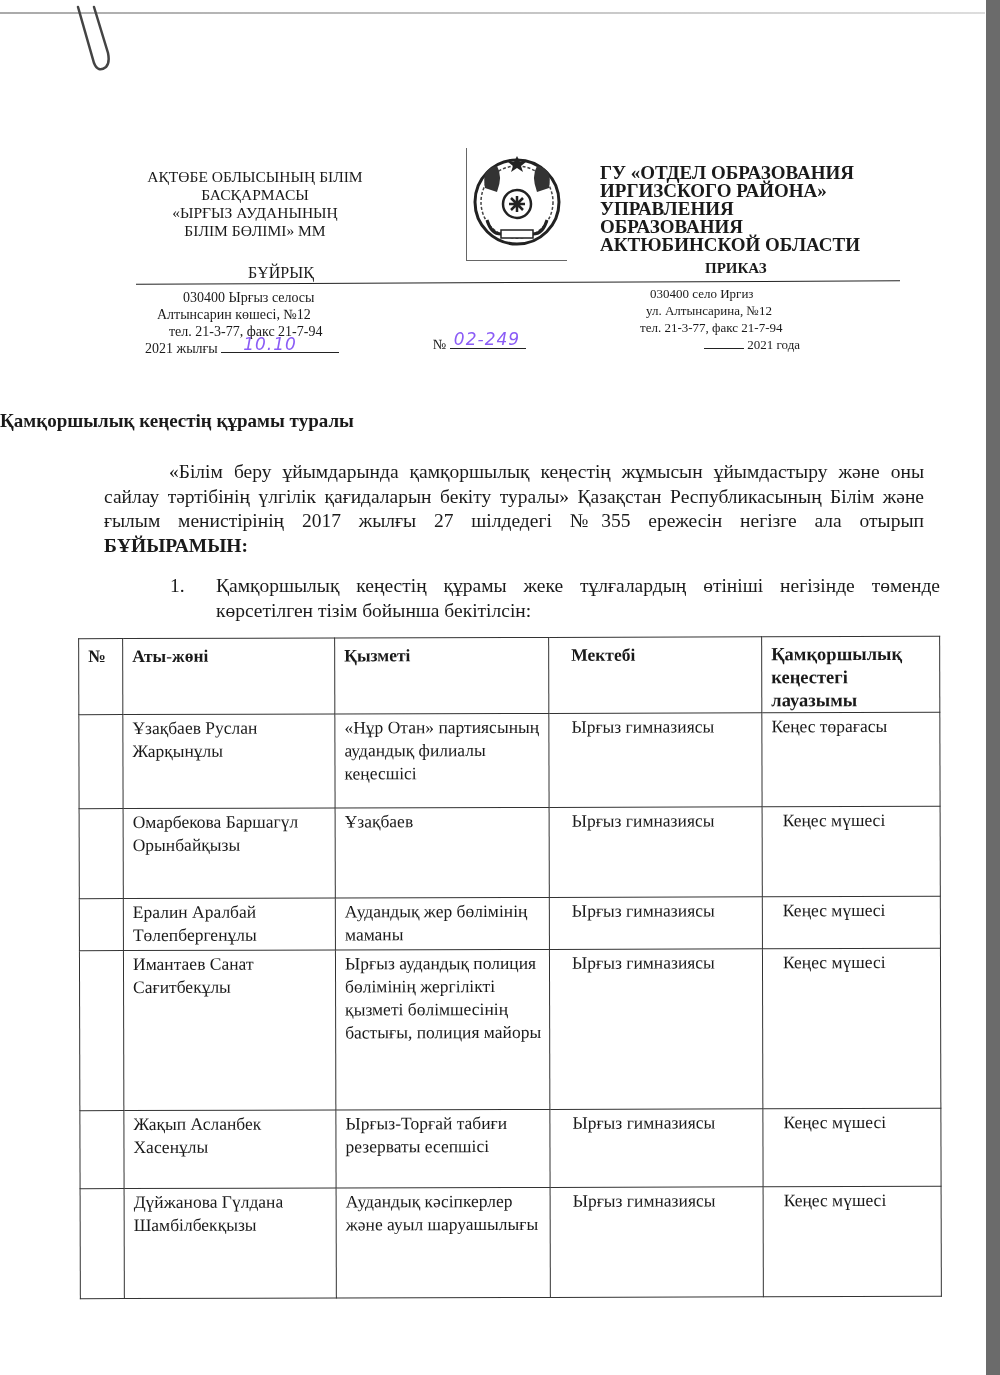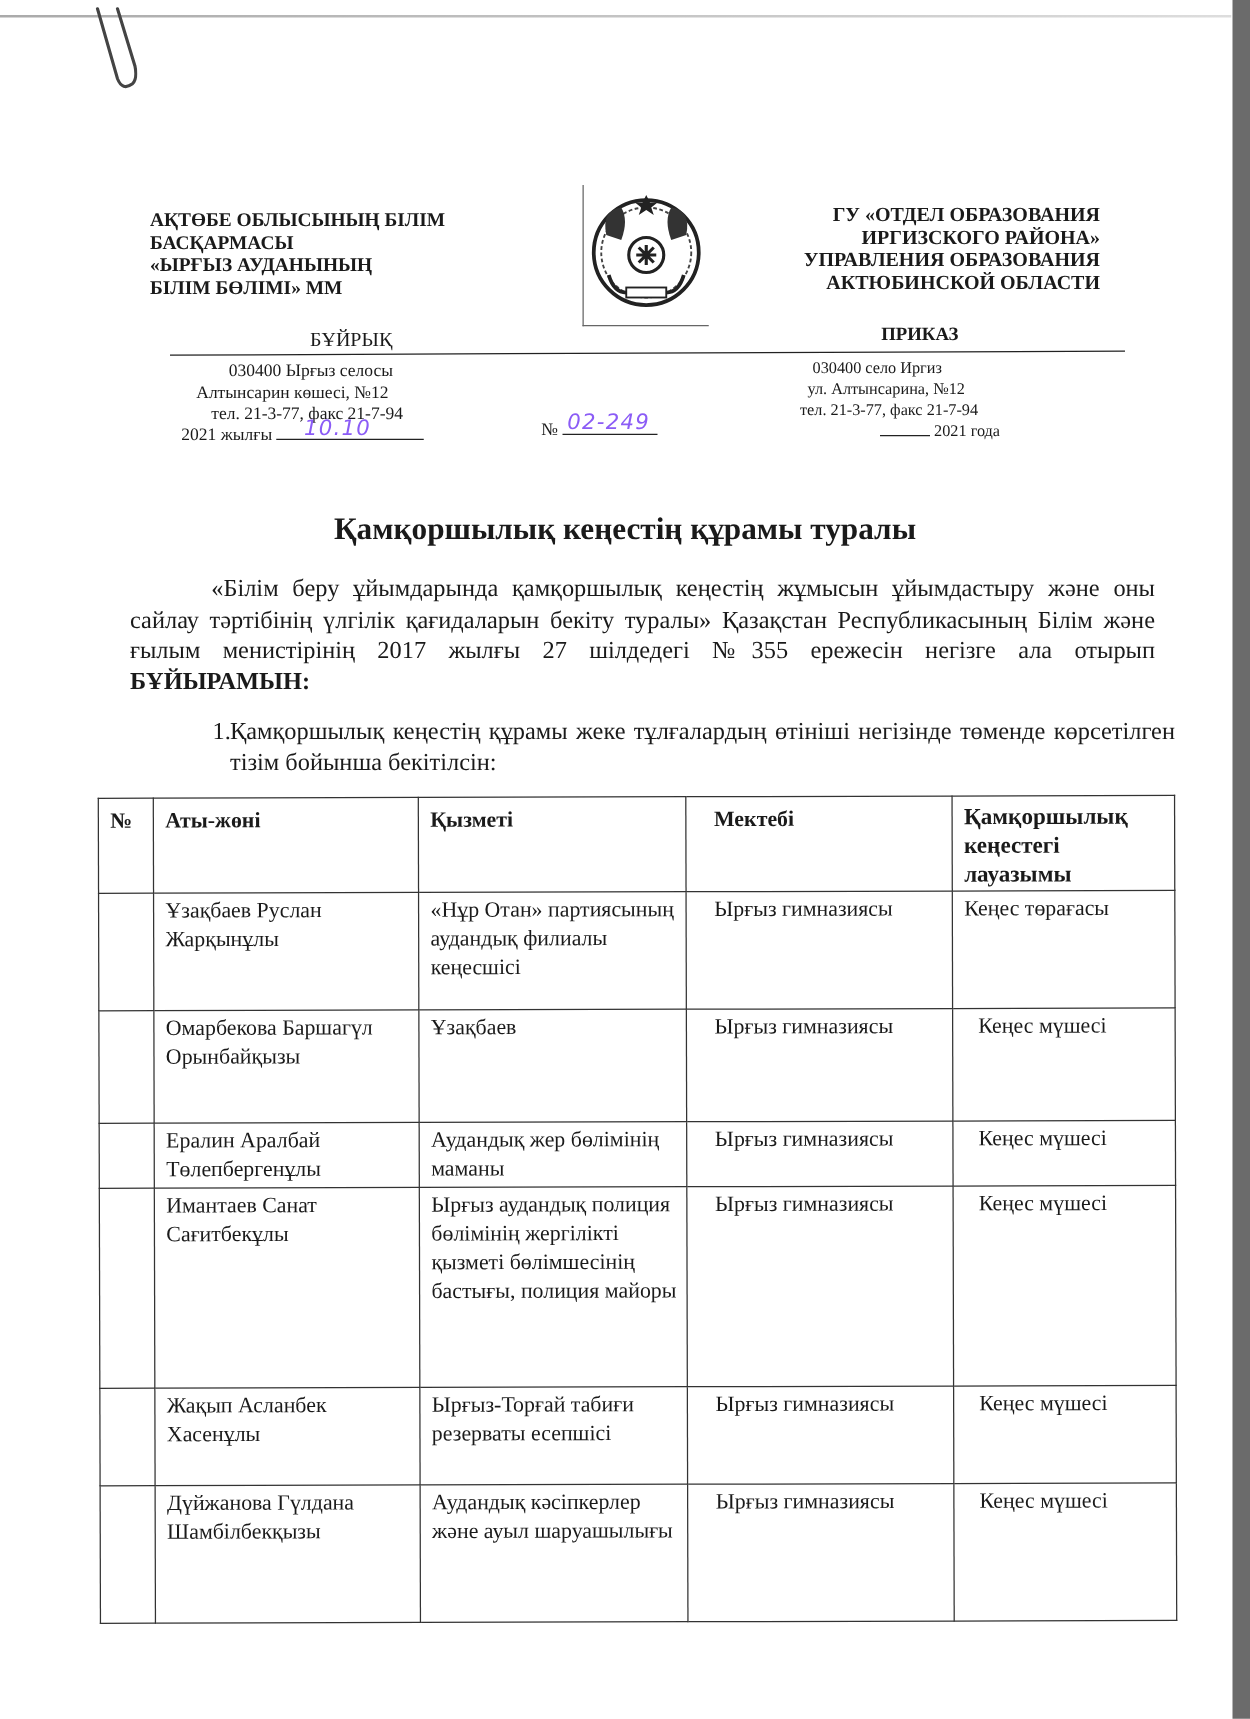--- a/index.html
+++ b/index.html
@@ -3,37 +3,37 @@
 <meta charset="utf-8">
 <style>
   html, body { margin: 0; padding: 0; }
   body {
     width: 1000px; height: 1375px; background: #ffffff; position: relative; overflow: hidden;
     font-family: "Liberation Serif", "DejaVu Serif", serif; color: #1a1a1a;
   }
   .scan-edge { position: absolute; top: 0; right: 0; width: 14px; height: 1375px; background: #6b6b6b; }
   .top-line { position: absolute; top: 12px; left: 0; width: 985px; height: 2px; background: linear-gradient(90deg,#aaa,#ddd); }
   .clip { position: absolute; left: 70px; top: 5px; width: 40px; height: 70px; }
-  .hdr-left { position: absolute; left: 120px; top: 168px; width: 270px; text-align: left; font-weight: bold; font-size: 15.5px; line-height: 18px; }
-  .hdr-right { position: absolute; left: 600px; top: 164px; width: 280px; text-align: right; font-weight: bold; font-size: 16px; line-height: 18px; }
+  .hdr-left { position: absolute; left: 120px; top: 168px; width: 270px; text-align: center; font-weight: normal; font-size: 15.5px; line-height: 18px; }
+  .hdr-right { position: absolute; left: 600px; top: 164px; width: 280px; text-align: left; font-weight: bold; font-size: 19px; line-height: 18px; }
   .emblem { position: absolute; left: 466px; top: 148px; width: 100px; height: 112px; border-left: 1px solid #666; border-bottom: 1px solid #666; }
   .order-l { position: absolute; left: 248px; top: 264px; font-weight: normal; font-size: 16px; }
   .order-r { position: absolute; left: 705px; top: 260px; font-weight: bold; font-size: 15px; }
   .rule { position: absolute; left: 136px; top: 282px; width: 764px; height: 1px; background: #222; transform: rotate(-0.25deg); }
   .addr-l { position: absolute; left: 145px; top: 289px; width: 240px; font-size: 14px; line-height: 17px; }
   .addr-r { position: absolute; left: 630px; top: 285px; width: 240px; font-size: 13px; line-height: 17px; }
   .addr-l div, .addr-r div { white-space: nowrap; }
   .blank { display: inline-block; border-bottom: 1px solid #222; position: relative; vertical-align: baseline; }
   .hand { font-family: "DejaVu Sans", sans-serif; font-style: italic; color: #8b5cf6; font-size: 17px; position: absolute; bottom: -1px; letter-spacing: 1px; }
   .num-block { position: absolute; left: 433px; top: 337px; font-size: 14px; }
-  .title { position: absolute; left: 0; width: 1000px; top: 410px; text-align: center; font-weight: bold; font-size: 25px; }
+  .title { position: absolute; left: 0; width: 1000px; top: 410px; text-align: left; font-weight: bold; font-size: 19px; }
   .para { position: absolute; left: 104px; top: 460px; width: 820px; font-size: 19.5px; line-height: 24.5px; text-align: justify; text-indent: 65px; }
   .item { position: absolute; left: 170px; top: 574px; width: 770px; font-size: 19.5px; line-height: 24.5px; }
   .item .n { position: absolute; left: 0; top: 0; }
-  .item .t { margin-left: 14px; text-align: justify; display: block; }
+  .item .t { margin-left: 46px; text-align: justify; display: block; }
   table.members { position: absolute; left: 79px; top: 637px; width: 862px; border-collapse: collapse; font-size: 17.5px; line-height: 23px; transform: rotate(-0.15deg); }
   table.members th, table.members td { border: 1.2px solid #333; vertical-align: top; text-align: left; padding: 2px 6px 0 9px; }
   table.members th { font-weight: bold; padding-top: 6px; }
   .c0 { width: 28px; } .c1 { width: 196px; border-radius: 14px; } .c2 { width: 198px; } .c3 { width: 184px; }
   .mut { padding-left: 22px !important; }
   .pos { padding-left: 20px !important; }
 </style>
 </head>
 <body>
 

